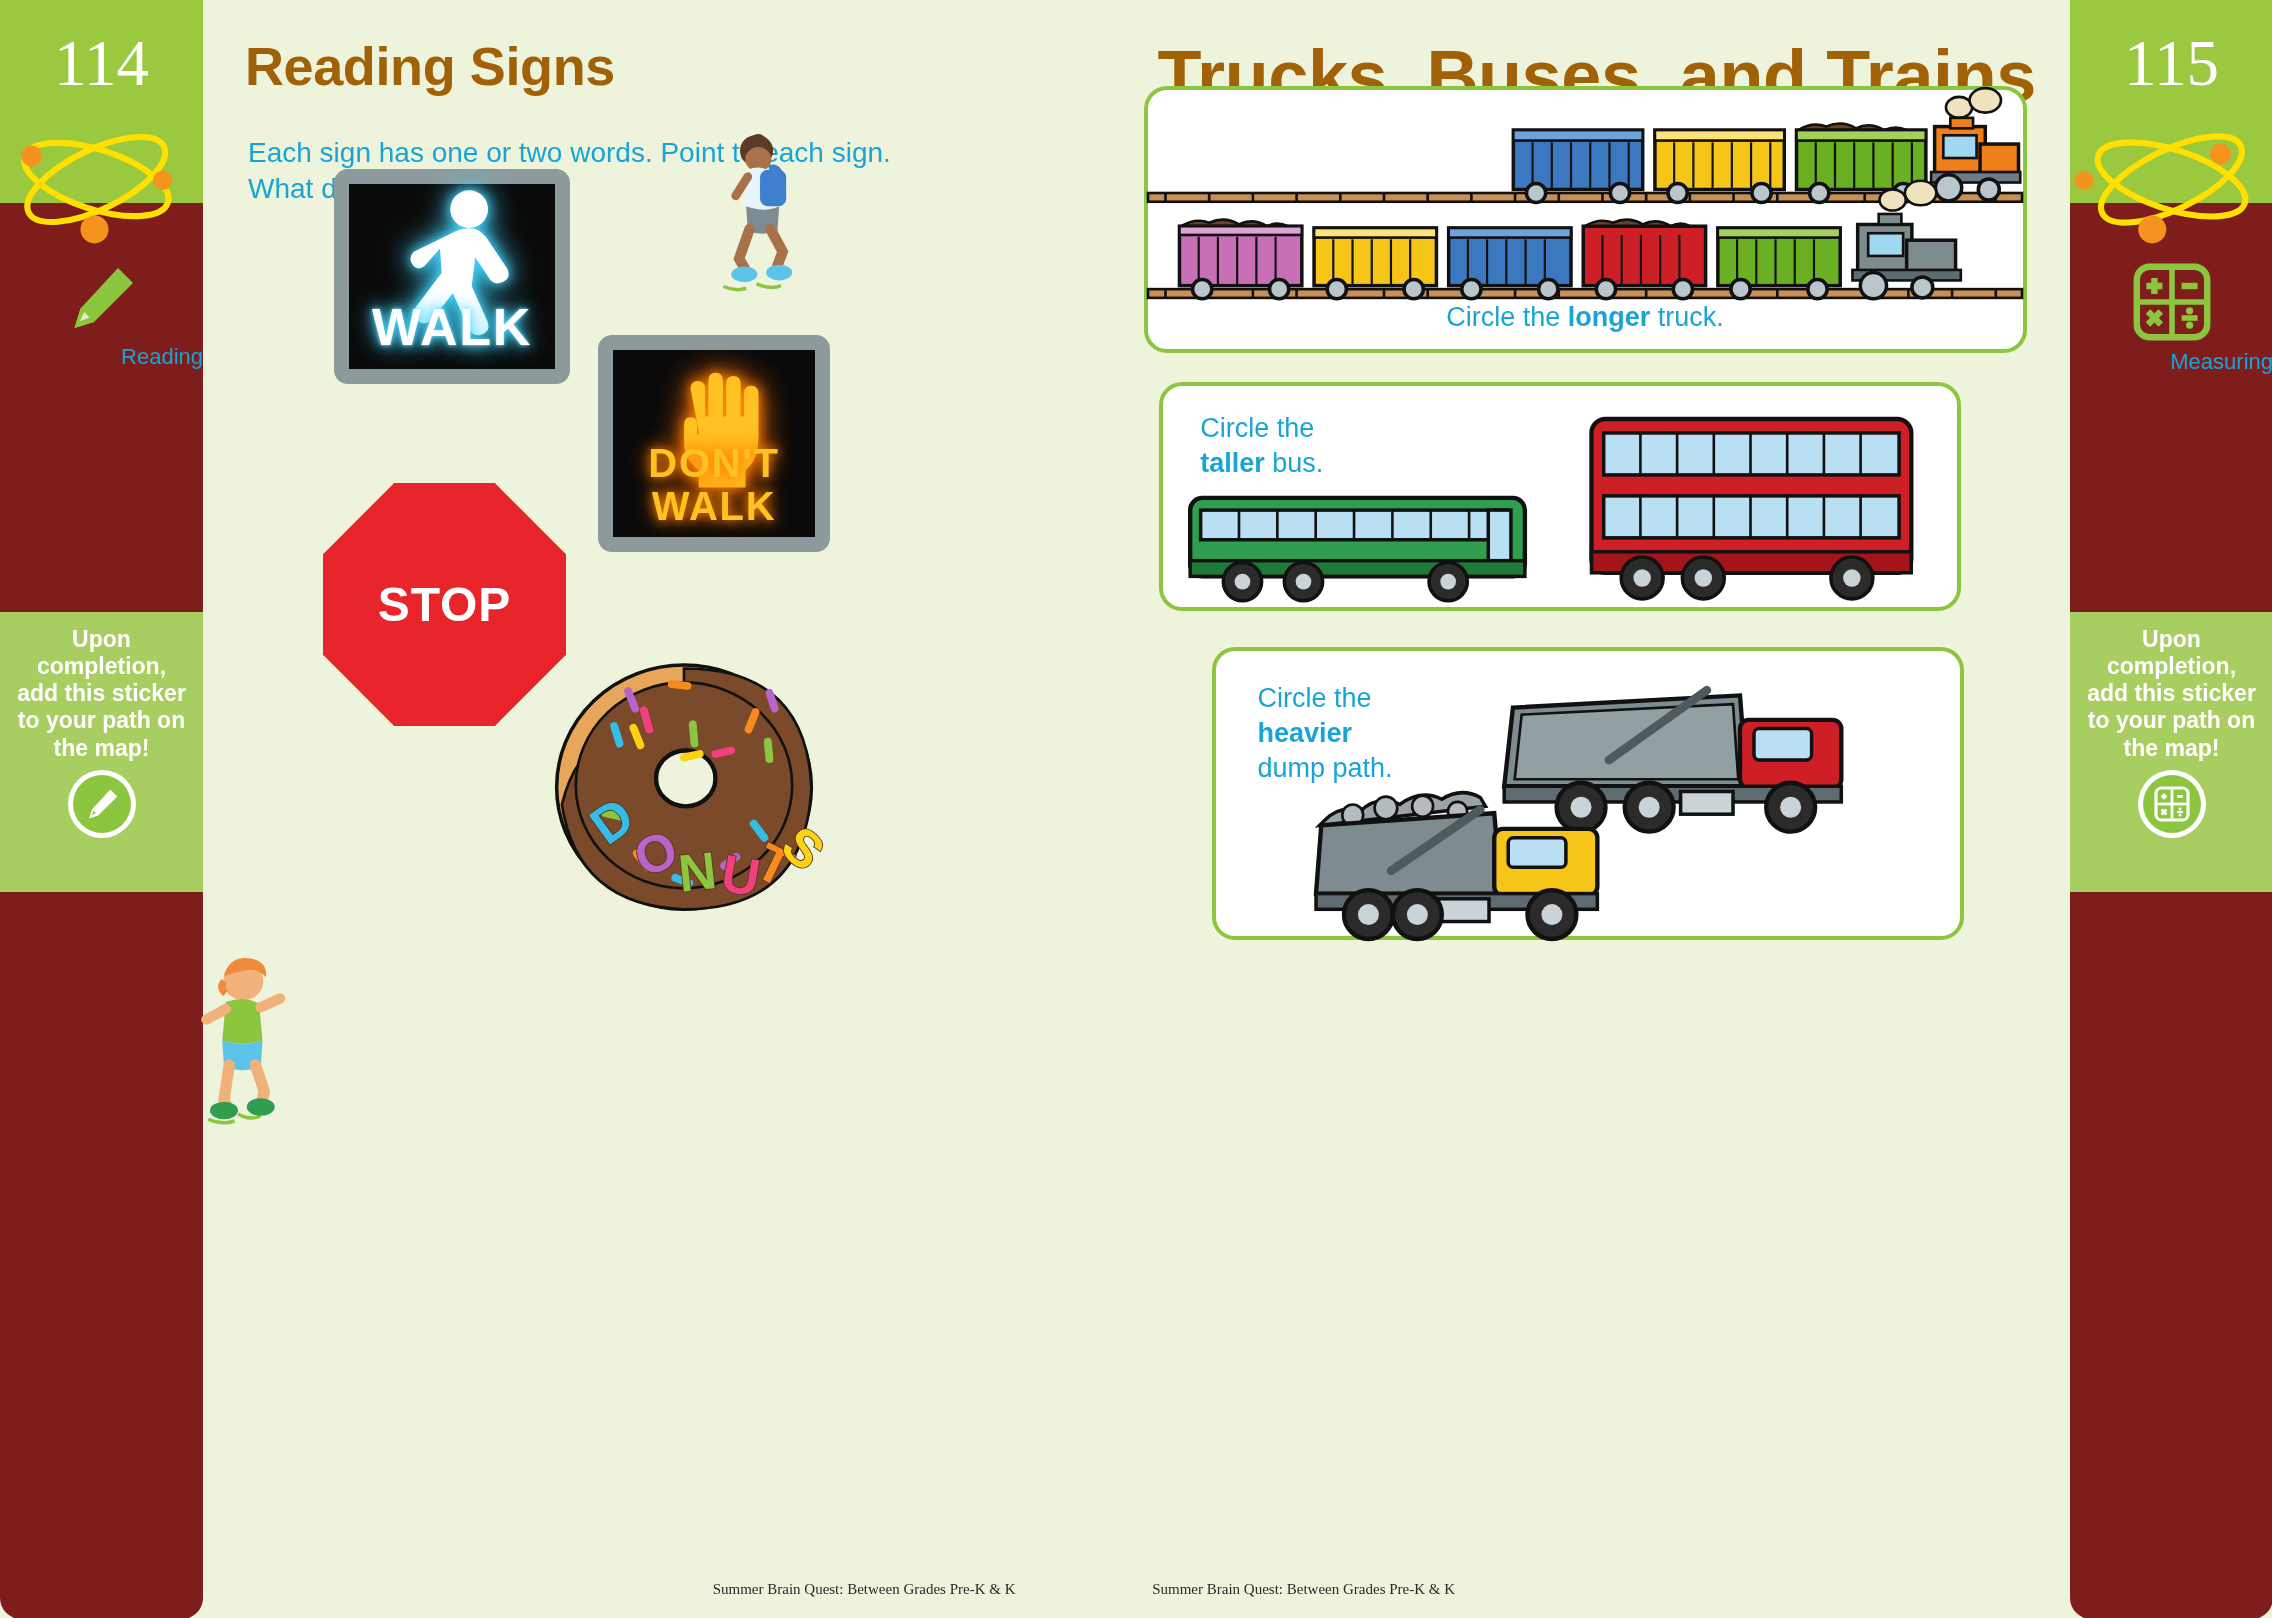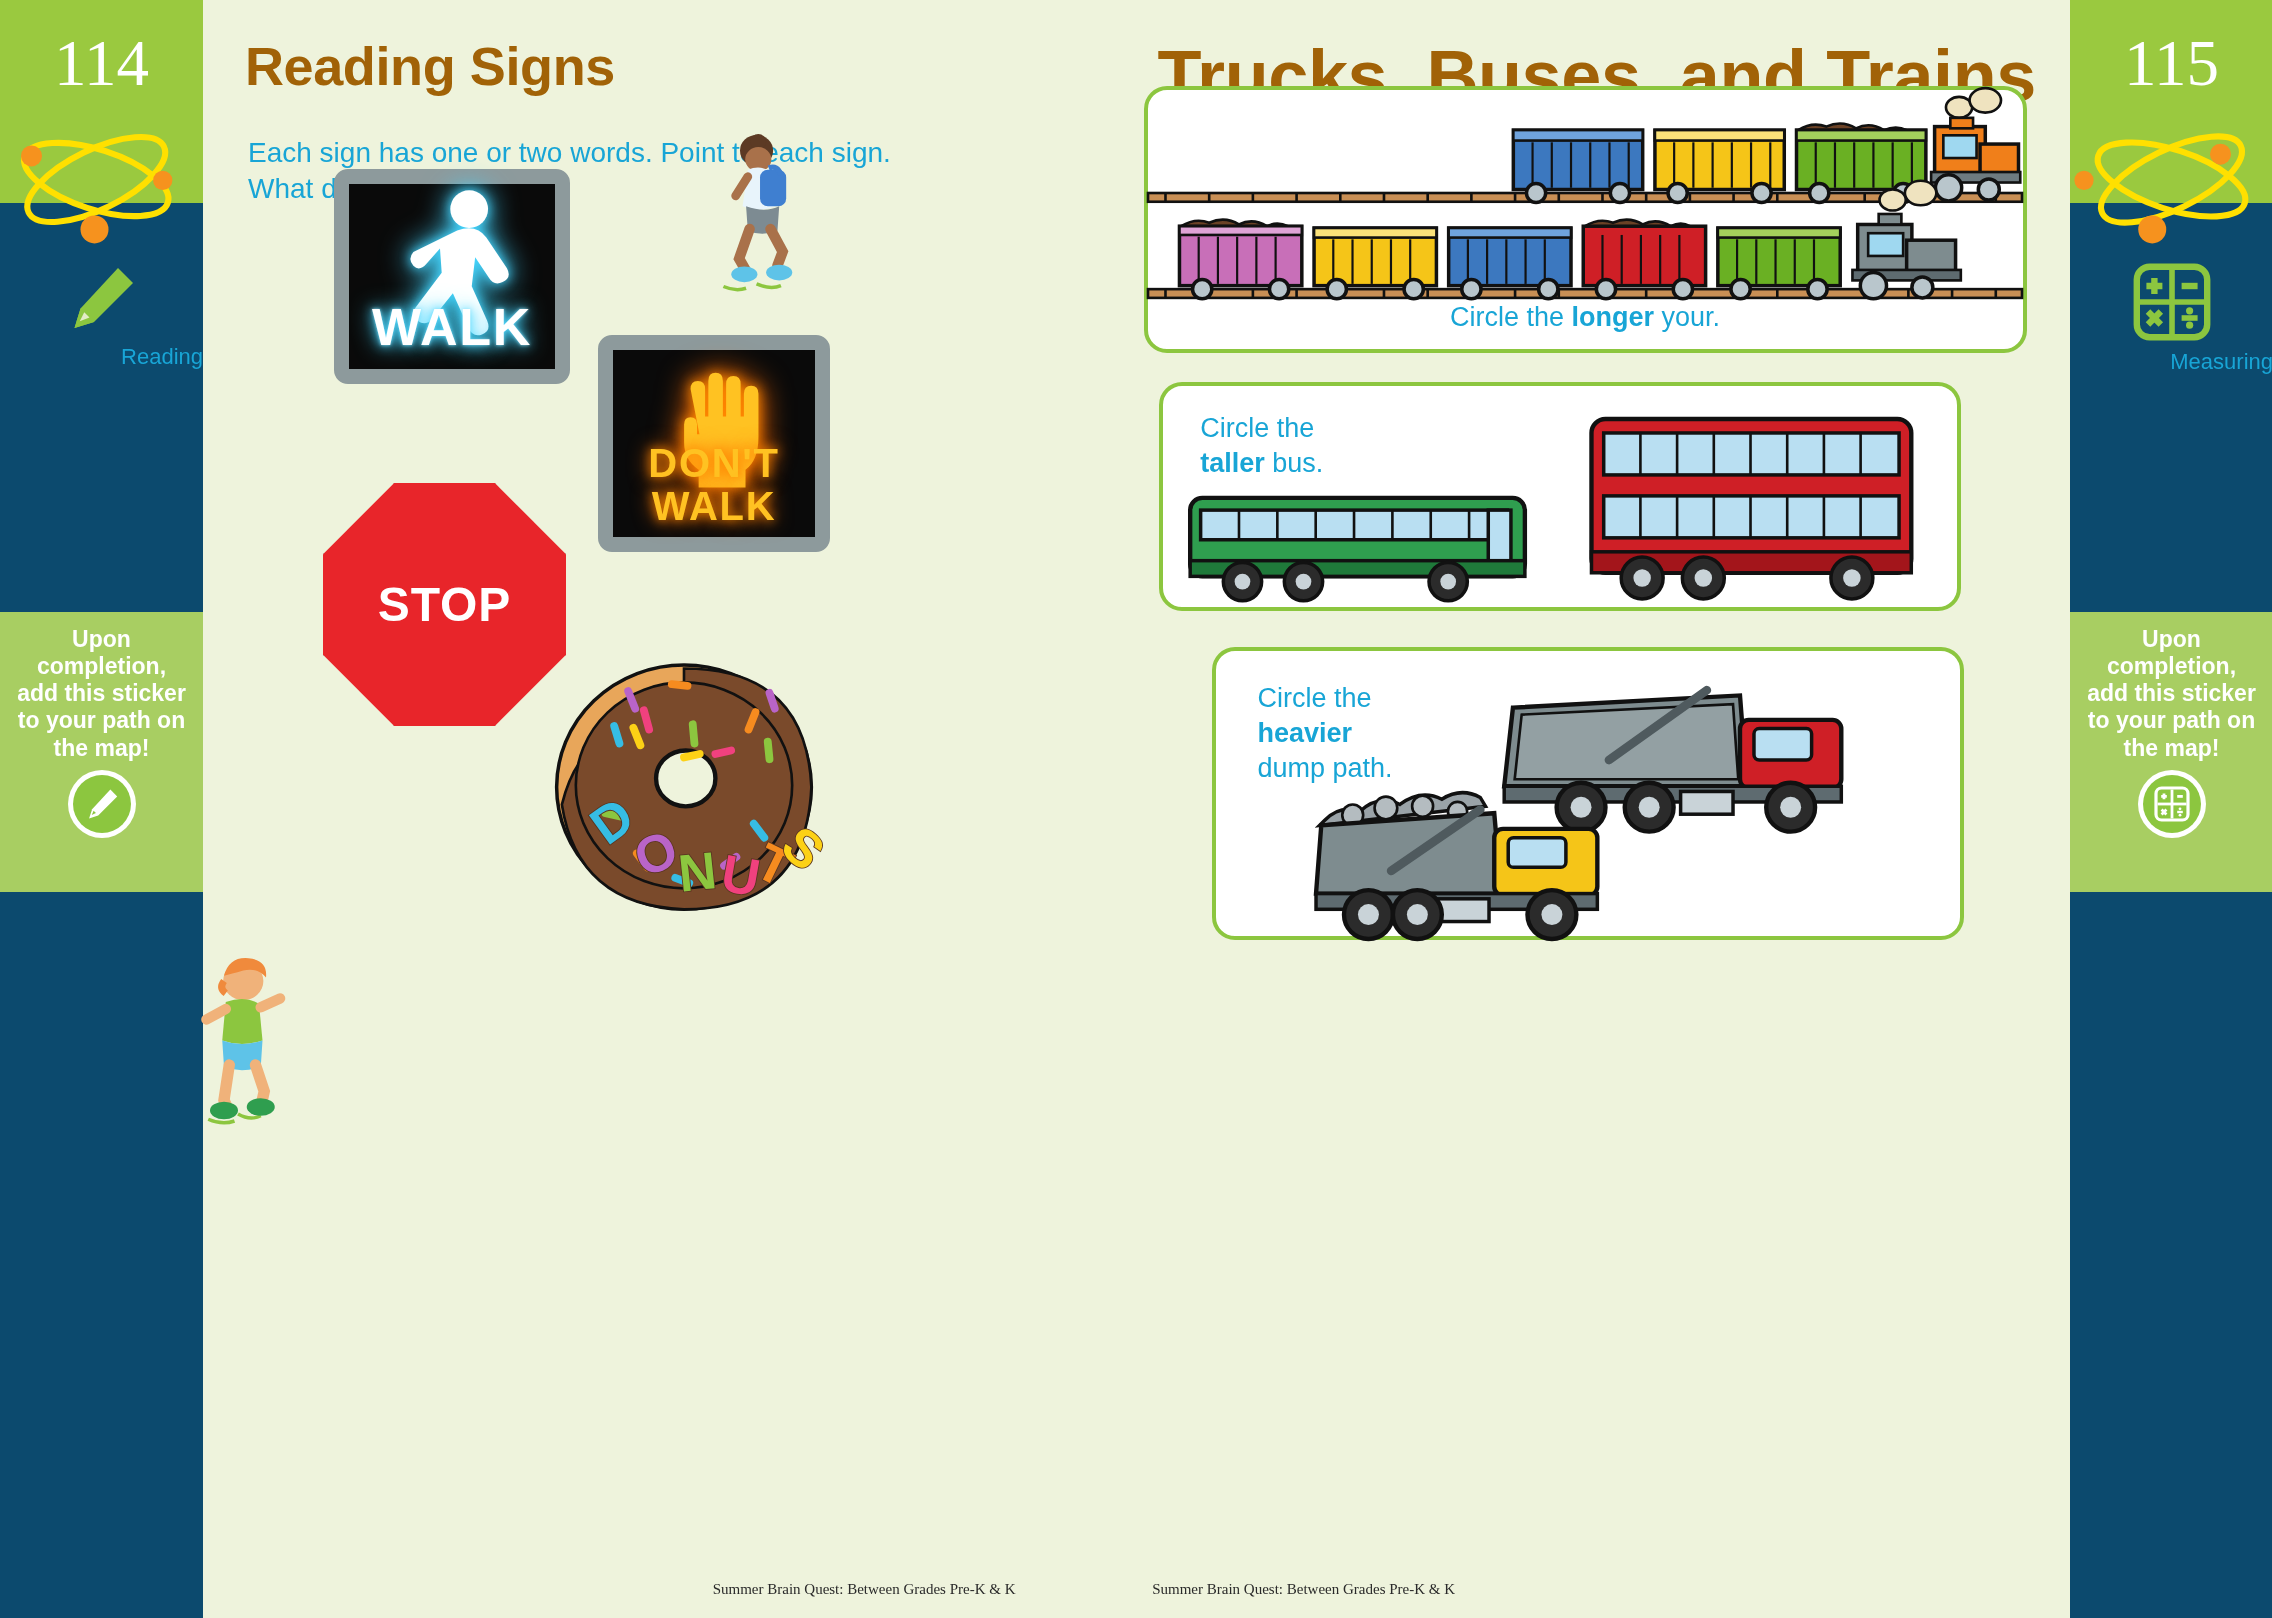--- a/index.html
+++ b/index.html
@@ -6,21 +6,21 @@
   html,body { width:2273px; height:1619px; }
   body {
     font-family:"Liberation Sans", sans-serif;
     background:#eef3dc;
     position:relative;
     overflow:hidden;
   }
   .page { position:absolute; inset:0; display:flex; }
 
   
-  .rail { width:203px; position:relative; flex:0 0 203px; background:#0c4a6e; }
+  .rail { width:203px; position:relative; flex:0 0 203px; background:#7f1d1d;border-radius:21px; }
   .rail-top { position:absolute; left:0; right:0; top:0; height:203px; background:#9ac93f; }
   .rail-sticker { position:absolute; left:0; right:0; background:#a8ce62; }
   .rail.left .rail-sticker  { top:612px; height:280px; }
   .rail.right .rail-sticker { top:612px; height:280px; }
   .sticker-text {
     color:#ffffff; font-size:23px; line-height:1.18; text-align:center;
     font-weight:700; padding:14px 15.7px 0;
   }
   .sticker-badge {
     width:68px; height:68px; border-radius:50%;
@@ -453,21 +453,21 @@
             <rect x="824" y="48" width="40" height="26" fill="#9fd8f0" stroke="#111" stroke-width="3"></rect>
             <rect x="868" y="56" width="56" height="36" fill="#7e8c8f" stroke="#111" stroke-width="4"></rect>
             <rect x="836" y="26" width="26" height="12" fill="#7e8c8f" stroke="#111" stroke-width="3"></rect>
             <rect x="806" y="90" width="124" height="12" fill="#5e6b70" stroke="#111" stroke-width="3"></rect>
             <circle cx="830" cy="108" r="15" fill="#b9c6cc" stroke="#111" stroke-width="4"></circle>
             <circle cx="886" cy="110" r="12" fill="#b9c6cc" stroke="#111" stroke-width="4"></circle>
           </g>
         </g>
       </svg>
       <div class="instr">
-        <span>Circle the </span><b>longer</b><span> your.</span>
+        <span>Circle the </span><b>longer</b><span> truck.</span>
       </div>
     </div>
 
     <div class="card" id="card-bus">
       <div class="instr">
         <span>Circle the </span><br>
         <b>taller</b><span> bus.</span>
       </div>
 
       <svg style="position:absolute;left:17.5px;top:91px;" width="367" height="129" viewBox="0 0 420 148">

